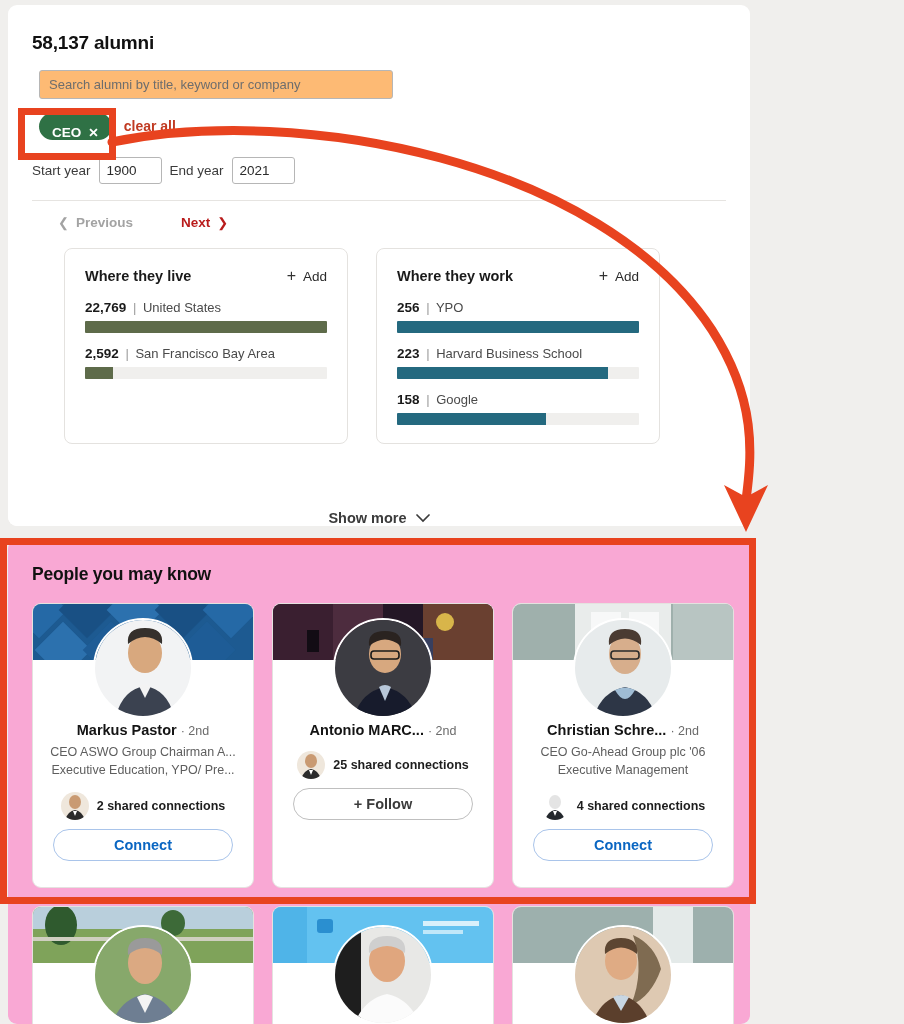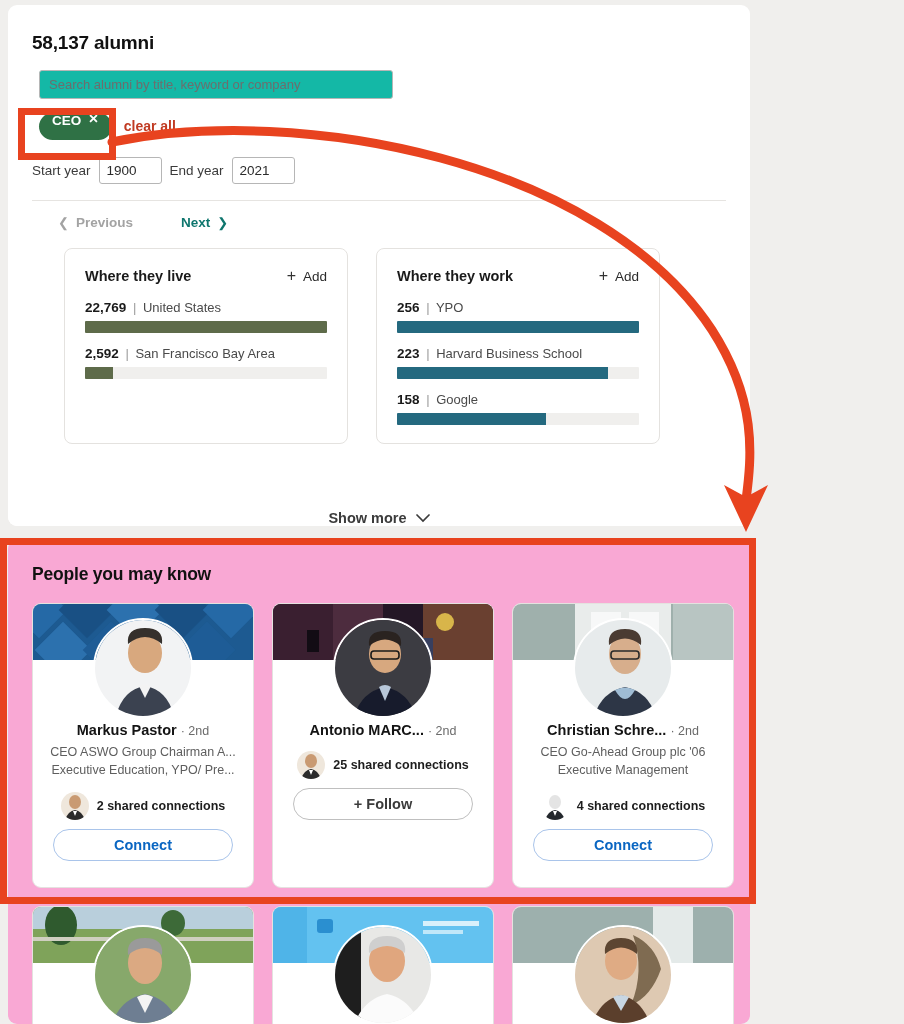--- a/index.html
+++ b/index.html
@@ -21,30 +21,30 @@
   .alumni-count {
     margin: 27px 0 0 24px;
     font-size: 19px; font-weight: bold; color: #111; letter-spacing: -0.2px;
   }
   .search-wrap { margin: 16px 0 0 31px; }
   .search-input {
     width: 354px; height: 29px;
     border: 1px solid #b6b6b6; border-radius: 3px;
     padding: 0 9px; font-size: 13px; color: #4d4d4d;
     font-family: "Liberation Sans", sans-serif;
-    background: #14b8a6; outline: none;
+    background: #fdba74; outline: none;
   }
   .search-input::placeholder { color: #6d6d6d; }
 
   .filter-row {
     margin: 12px 0 0 31px;
     display: flex; align-items: center; gap: 12px; height: 30px;
   }
   .pill {
-    display: inline-flex; align-items: flex-start; gap: 7px;
+    display: inline-flex; align-items: flex-end; gap: 7px;
     background: #2f7145; color: #fff;
     height: 27px; padding: 0 13px; border-radius: 14px;
     font-size: 13.5px; font-weight: bold; cursor: pointer;
     border: none; font-family: "Liberation Sans", sans-serif;
   }
   .pill .x { font-size: 12.5px; font-weight: bold; line-height: 1; }
   .clear-all {
     color: #c03a22; font-size: 14px; font-weight: bold;
     background: none; border: none; cursor: pointer;
     font-family: "Liberation Sans", sans-serif;
@@ -68,21 +68,21 @@
   .pager {
     margin: 14px 0 0 50px; display: flex; align-items: center; gap: 16px;
   }
   .pager-btn {
     background: none; border: none; cursor: pointer;
     font-size: 13.5px; font-weight: bold;
     font-family: "Liberation Sans", sans-serif;
     display: inline-flex; align-items: center; gap: 7px;
   }
   .pager-prev { color: #a3a3a3; }
-  .pager-next { color: #0f766e; padding-left: 32px; }
+  .pager-next { color: #b91c1c; padding-left: 32px; }
   .chev { font-size: 13px; font-weight: normal; }
 
   .cards-row {
     margin: 18px 0 0 0; display: flex; gap: 28px; padding-left: 56px;
   }
   .stat-card {
     width: 284px; height: 196px;
     border: 1px solid #e4e2df; border-radius: 8px;
     padding: 19px 20px 0 20px; overflow: hidden; background: #fff;
   }

